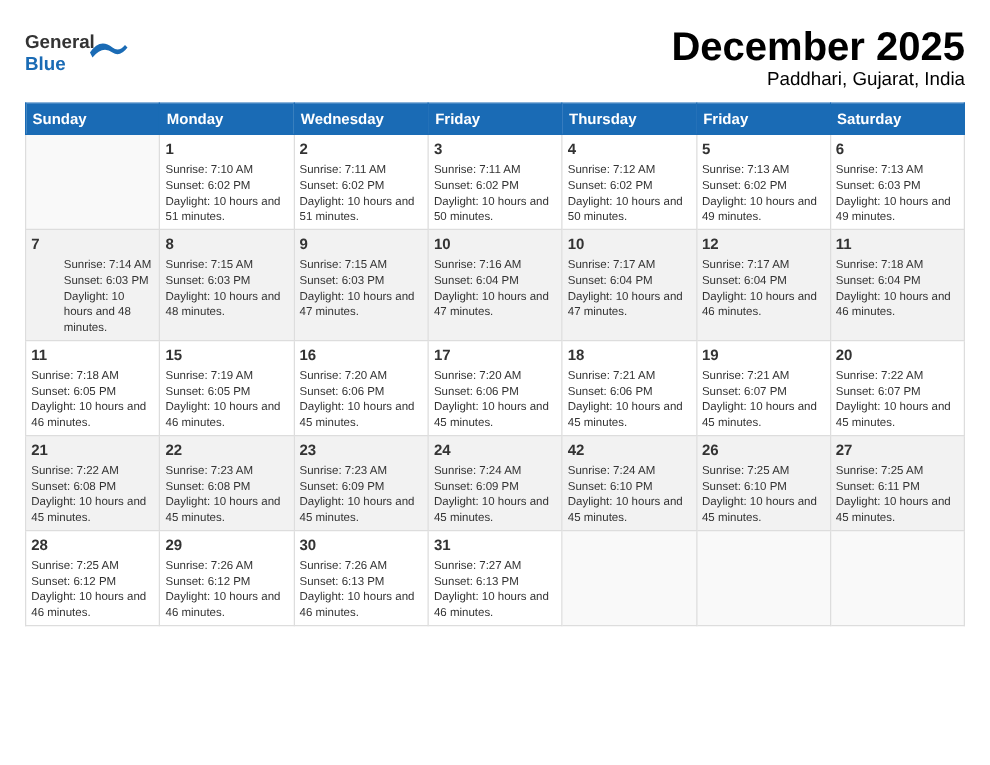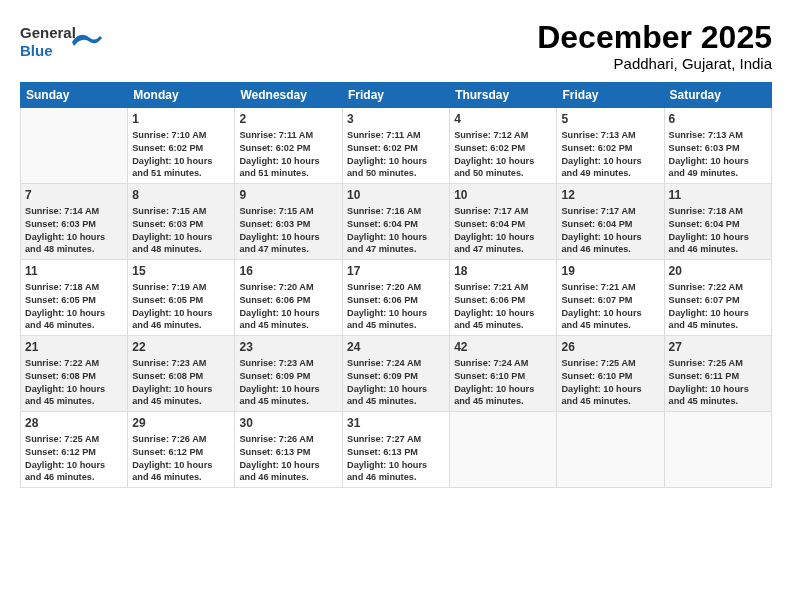--- a/index.html
+++ b/index.html
@@ -71,21 +71,20 @@
       font-size: 12px;
       font-weight: bold;
       color: #333;
       display: block;
       margin-bottom: 2px;
     }
     .day-info {
       font-size: 9.2px;
       color: #333;
       line-height: 1.38;
-      font-weight: bold;
     }
     .row-shaded td {
       background: #f2f2f2;
     }
   </style>
 </head>
 <body>
 
 <div class="page">
   <div class="header">
@@ -154,21 +153,21 @@
           <td>
             <span class="day-num">6</span>
             <div class="day-info" style="white-space: pre-line;">Sunrise: 7:13 AM
 Sunset: 6:03 PM
 Daylight: 10 hours and 49 minutes.</div>
           </td>
         </tr>
         <tr class="row-shaded">
           <td>
             <span class="day-num">7</span>
-            <div class="day-info" style="white-space: pre-line;">Sunrise: 7:14 AM
+            <div class="day-info" style="white-space: pre-line; margin-left: 26px;">Sunrise: 7:14 AM
 Sunset: 6:03 PM
 Daylight: 10 hours and 48 minutes.</div>
           </td>
           <td>
             <span class="day-num">8</span>
             <div class="day-info" style="white-space: pre-line;">Sunrise: 7:15 AM
 Sunset: 6:03 PM
 Daylight: 10 hours and 48 minutes.</div>
           </td>
           <td>

